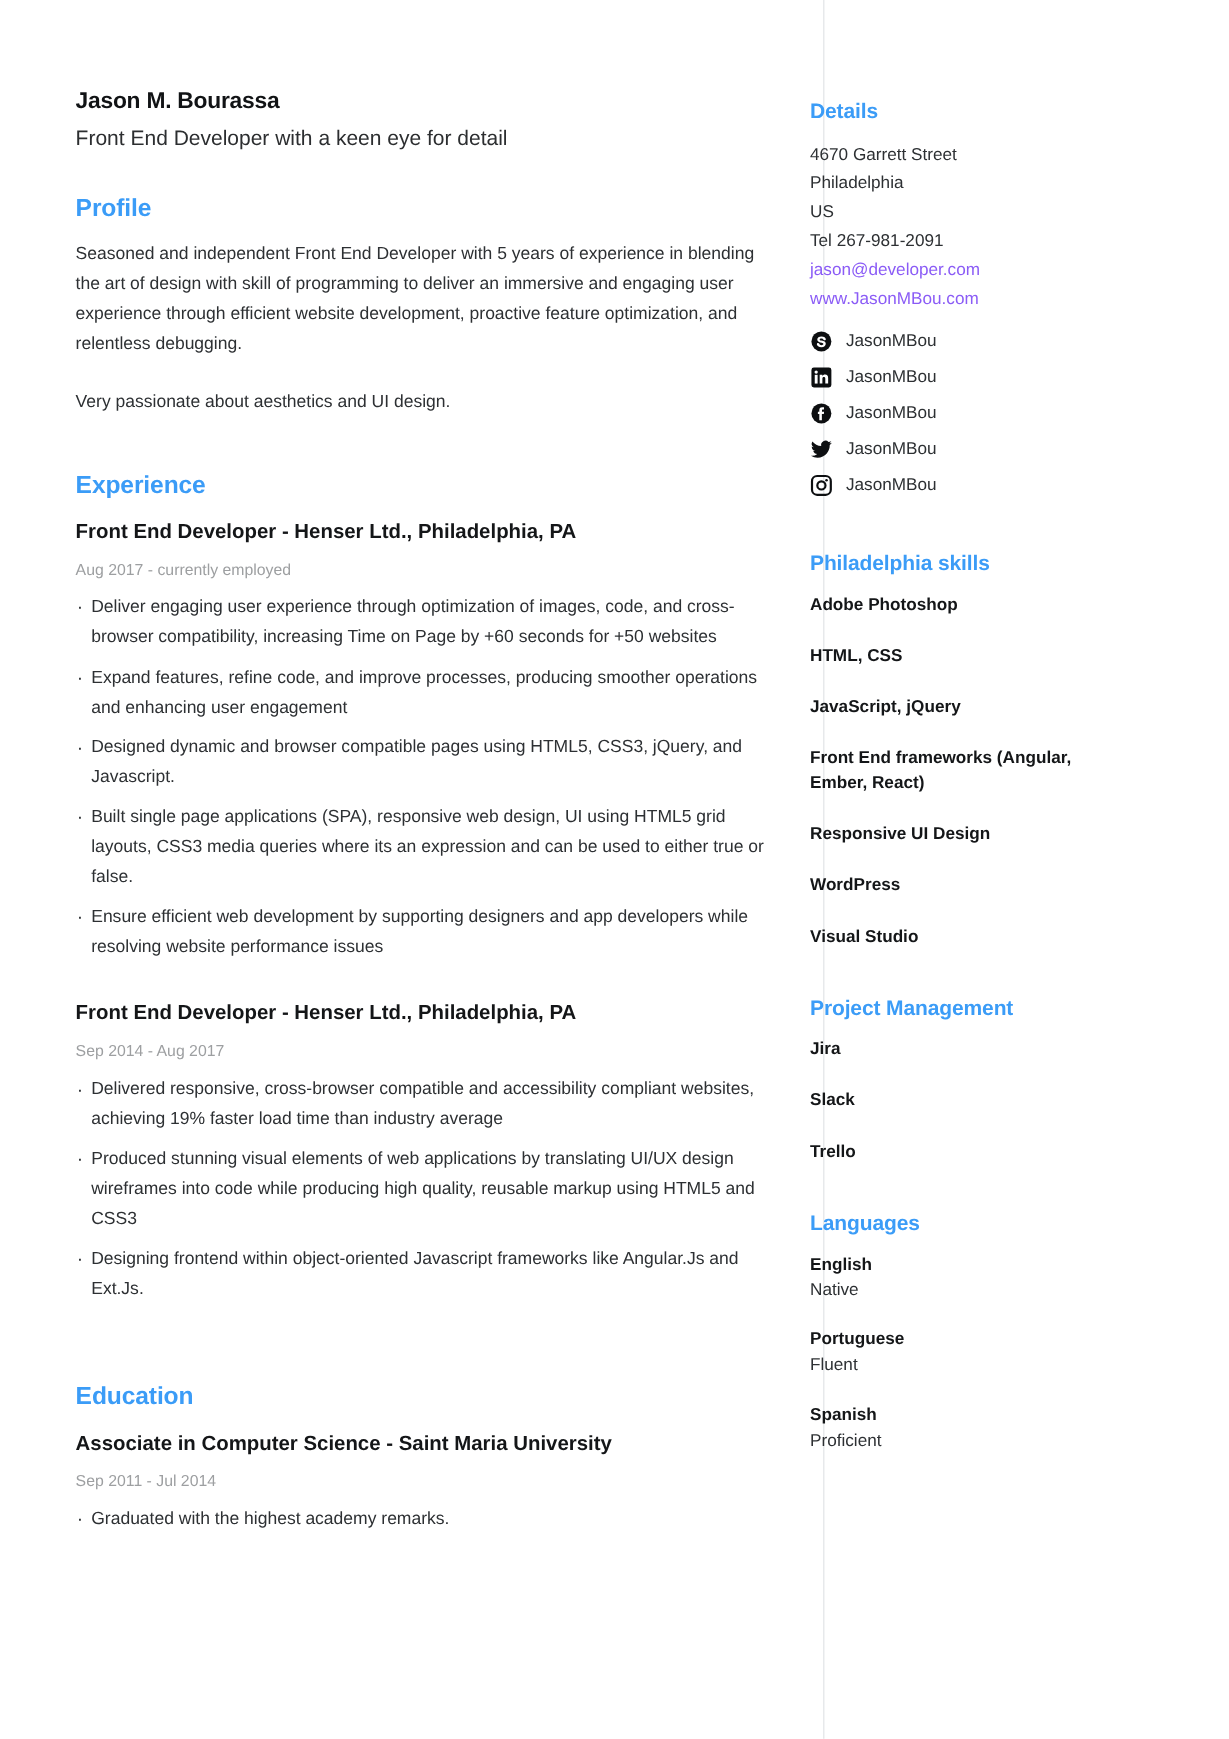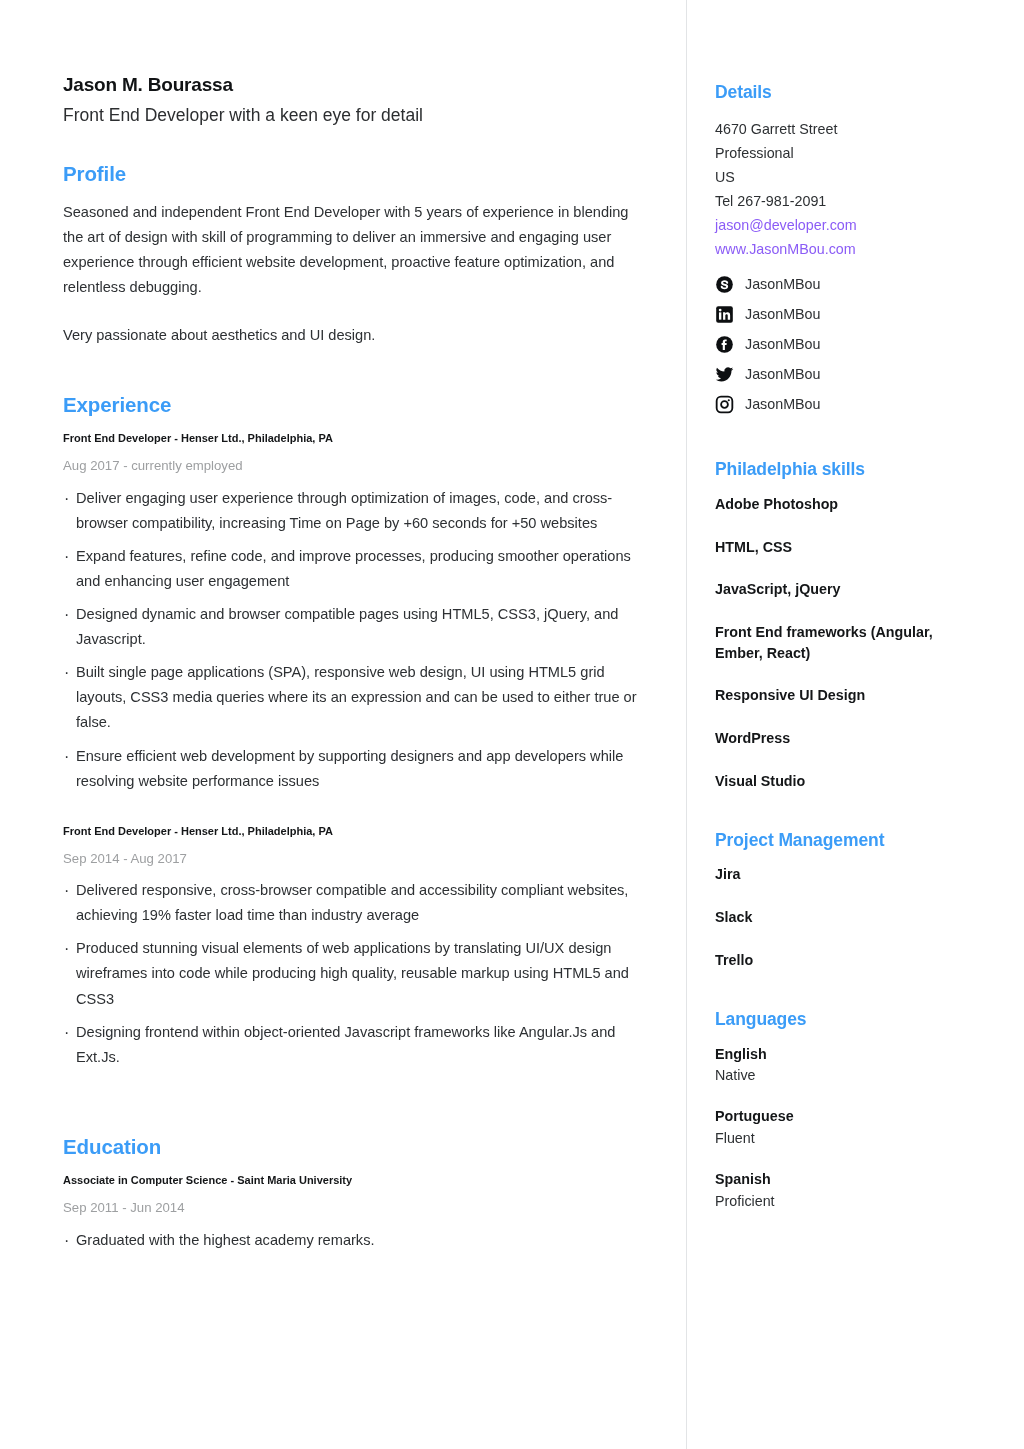--- a/index.html
+++ b/index.html
@@ -72,21 +72,21 @@
     font-size: 14.6px;
     line-height: 1.72;
     color: #2d3033;
     margin: 0;
   }
   .para + .para { margin-top: 22px; }
 
   .entry { margin-bottom: 4px; }
   .entry + .entry { margin-top: 30px; }
   .entry-title {
-    font-size: 11px;
+    font-size: 17px;
     font-weight: bold;
     color: #141618;
     line-height: 1.45;
     margin: 0 0 10px 0;
   }
   .entry-date {
     font-size: 13.2px;
     color: #9d9fa1;
     line-height: 1.4;
     margin: 0 0 10px 0;
@@ -115,21 +115,21 @@
     color: #2d3033;
     line-height: 1.72;
   }
 
   #experience-section { margin-top: 44px; }
   #education-section { margin-top: 64px; }
 
   
   .right-col {
     position: absolute;
-    left: 715px;
+    left: 675px;
     top: 82px;
     width: 258px;
   }
 
   .side-heading {
     font-size: 17.5px;
     font-weight: bold;
     color: #3b9cf7;
     line-height: 1.25;
     margin: 0 0 13px 0;
@@ -243,35 +243,35 @@
           <li>Produced stunning visual elements of web applications by translating UI/UX design wireframes into code while producing high quality, reusable markup using HTML5 and CSS3</li>
           <li>Designing frontend within object-oriented Javascript frameworks like Angular.Js and Ext.Js.</li>
         </ul>
       </div>
     </div>
 
     <div class="section" id="education-section">
       <h2 class="section-heading">Education</h2>
       <div class="entry">
         <div class="entry-title">Associate in Computer Science - Saint Maria University</div>
-        <div class="entry-date">Sep 2011 - Jun 2014</div>
+        <div class="entry-date">Sep 2011 - Jul 2014</div>
         <ul class="bullets">
           <li>Graduated with the highest academy remarks.</li>
         </ul>
       </div>
     </div>
 
   </div>
 
   <div class="right-col">
 
     <div class="side-section" style="margin-top:0">
       <h2 class="side-heading">Details</h2>
       <div class="detail-line">4670 Garrett Street</div>
-      <div class="detail-line">Professional</div>
+      <div class="detail-line">Philadelphia</div>
       <div class="detail-line">US</div>
       <div class="detail-line">Tel 267-981-2091</div>
       <a class="detail-link" href="#">jason@developer.com</a>
       <a class="detail-link" href="#">www.JasonMBou.com</a>
 
       <div class="socials">
 
         <div class="social-row">
           <span class="social-icon">
             <svg width="19" height="19" viewBox="0 0 24 24" aria-hidden="true">

